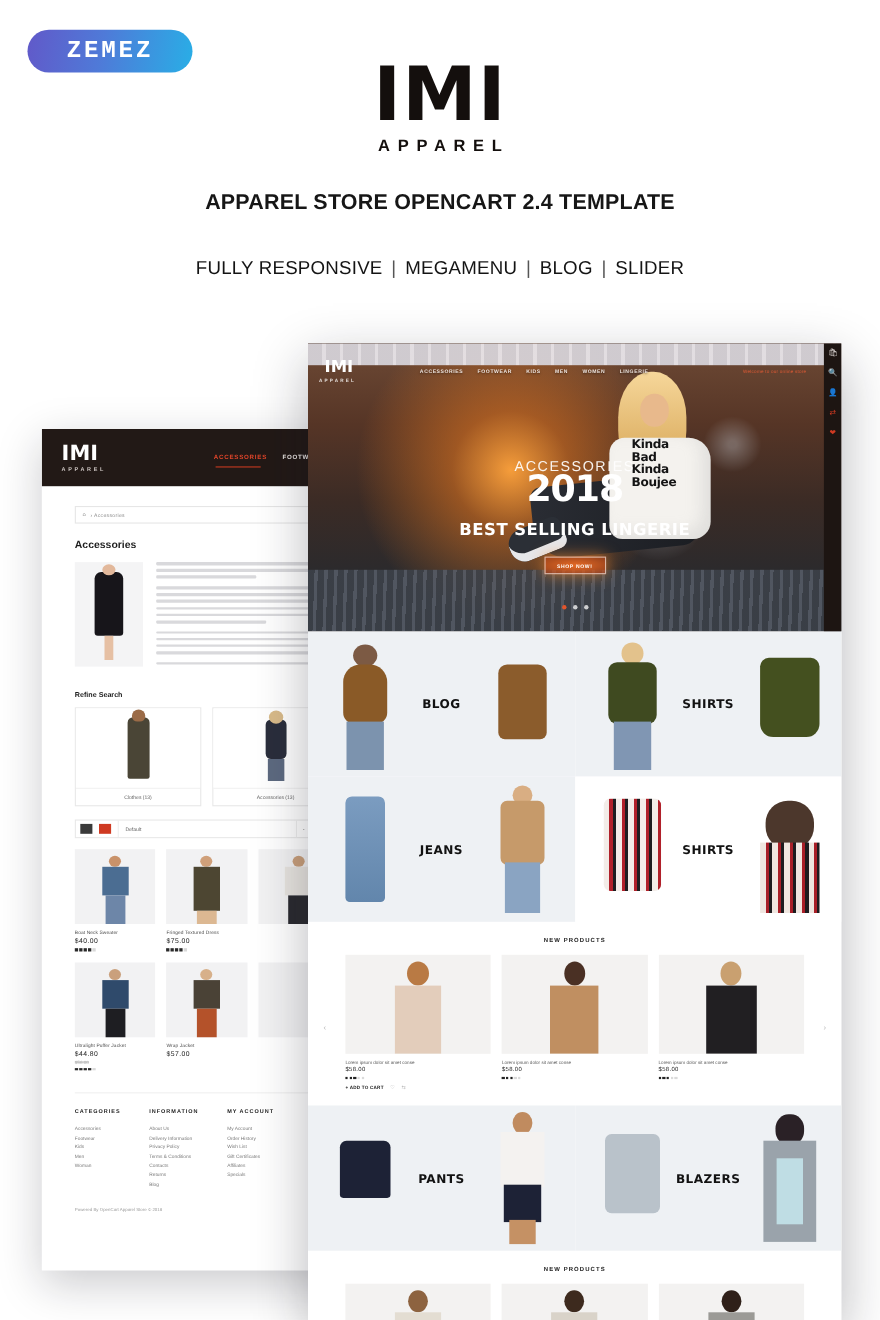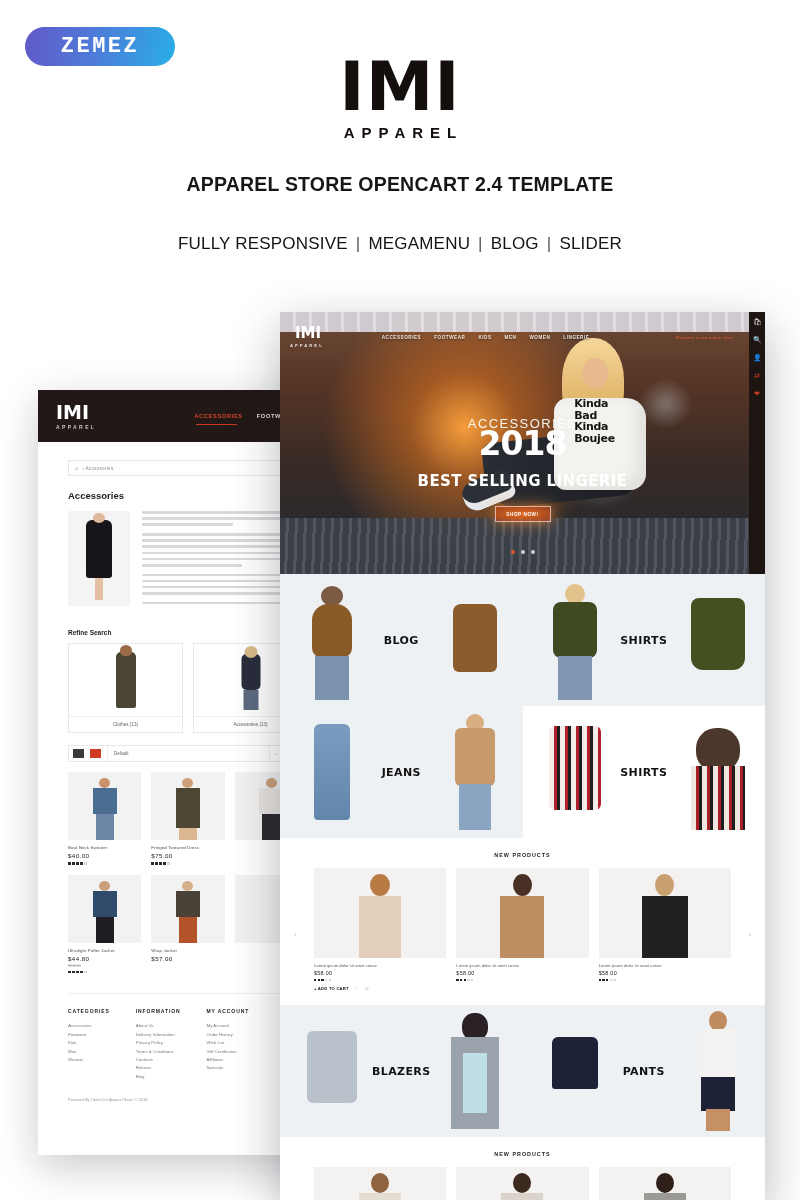--- a/index.html
+++ b/index.html
@@ -598,39 +598,39 @@
             <i class="off"></i>
             <i class="off"></i>
           </div>
       </div>
     </div>
   </div>
 
   <div class="cat-row">
     <div class="cat-tile">
       <div class="cat-img-l">
-        <div class="shape" style="top:22px;width:50px;height:72px;background:#b9c2ca;border-radius:6px"></div>
-      </div>
-      <div class="cat-label">BLAZERS</div>
-      <div class="cat-img-r">
-        <div class="shape" style="top:4px;width:26px;height:28px;border-radius:46%;background:#2a2126"></div>
-        <div class="shape" style="top:28px;width:48px;height:92px;background:#9aa3ab"></div>
-        <div class="shape" style="top:44px;width:24px;height:60px;background:#bfdde4"></div>
-      </div>
-    </div>
-    <div class="cat-tile">
-      <div class="cat-img-l">
         <div class="shape" style="top:28px;width:46px;height:52px;background:#1d2236;border-radius:6px 6px 3px 3px"></div>
       </div>
       <div class="cat-label">PANTS</div>
       <div class="cat-img-r">
         <div class="shape" style="top:2px;width:18px;height:20px;border-radius:50%;background:#c08b5f"></div>
         <div class="shape" style="top:20px;width:40px;height:50px;background:#f4f2f0"></div>
         <div class="shape" style="top:68px;width:34px;height:34px;background:#1d2236"></div>
         <div class="shape" style="top:100px;width:24px;height:22px;background:#c59164"></div>
+      </div>
+    </div>
+    <div class="cat-tile">
+      <div class="cat-img-l">
+        <div class="shape" style="top:22px;width:50px;height:72px;background:#b9c2ca;border-radius:6px"></div>
+      </div>
+      <div class="cat-label">BLAZERS</div>
+      <div class="cat-img-r">
+        <div class="shape" style="top:4px;width:26px;height:28px;border-radius:46%;background:#2a2126"></div>
+        <div class="shape" style="top:28px;width:48px;height:92px;background:#9aa3ab"></div>
+        <div class="shape" style="top:44px;width:24px;height:60px;background:#bfdde4"></div>
       </div>
     </div>
   </div>
 
   <div class="sect-title">NEW PRODUCTS</div>
   <div class="np-wrap">
     <div class="np-grid">
       <div class="np-card">
         <div class="np-img">
           <div class="mini-model">

